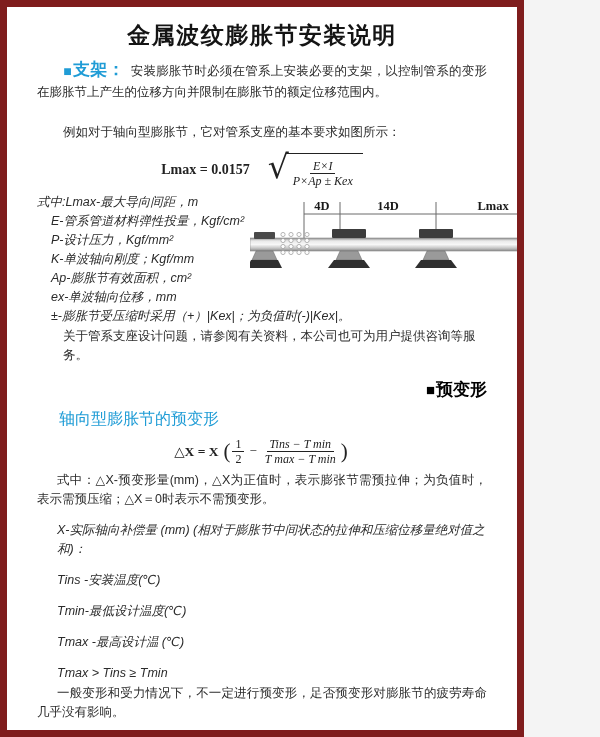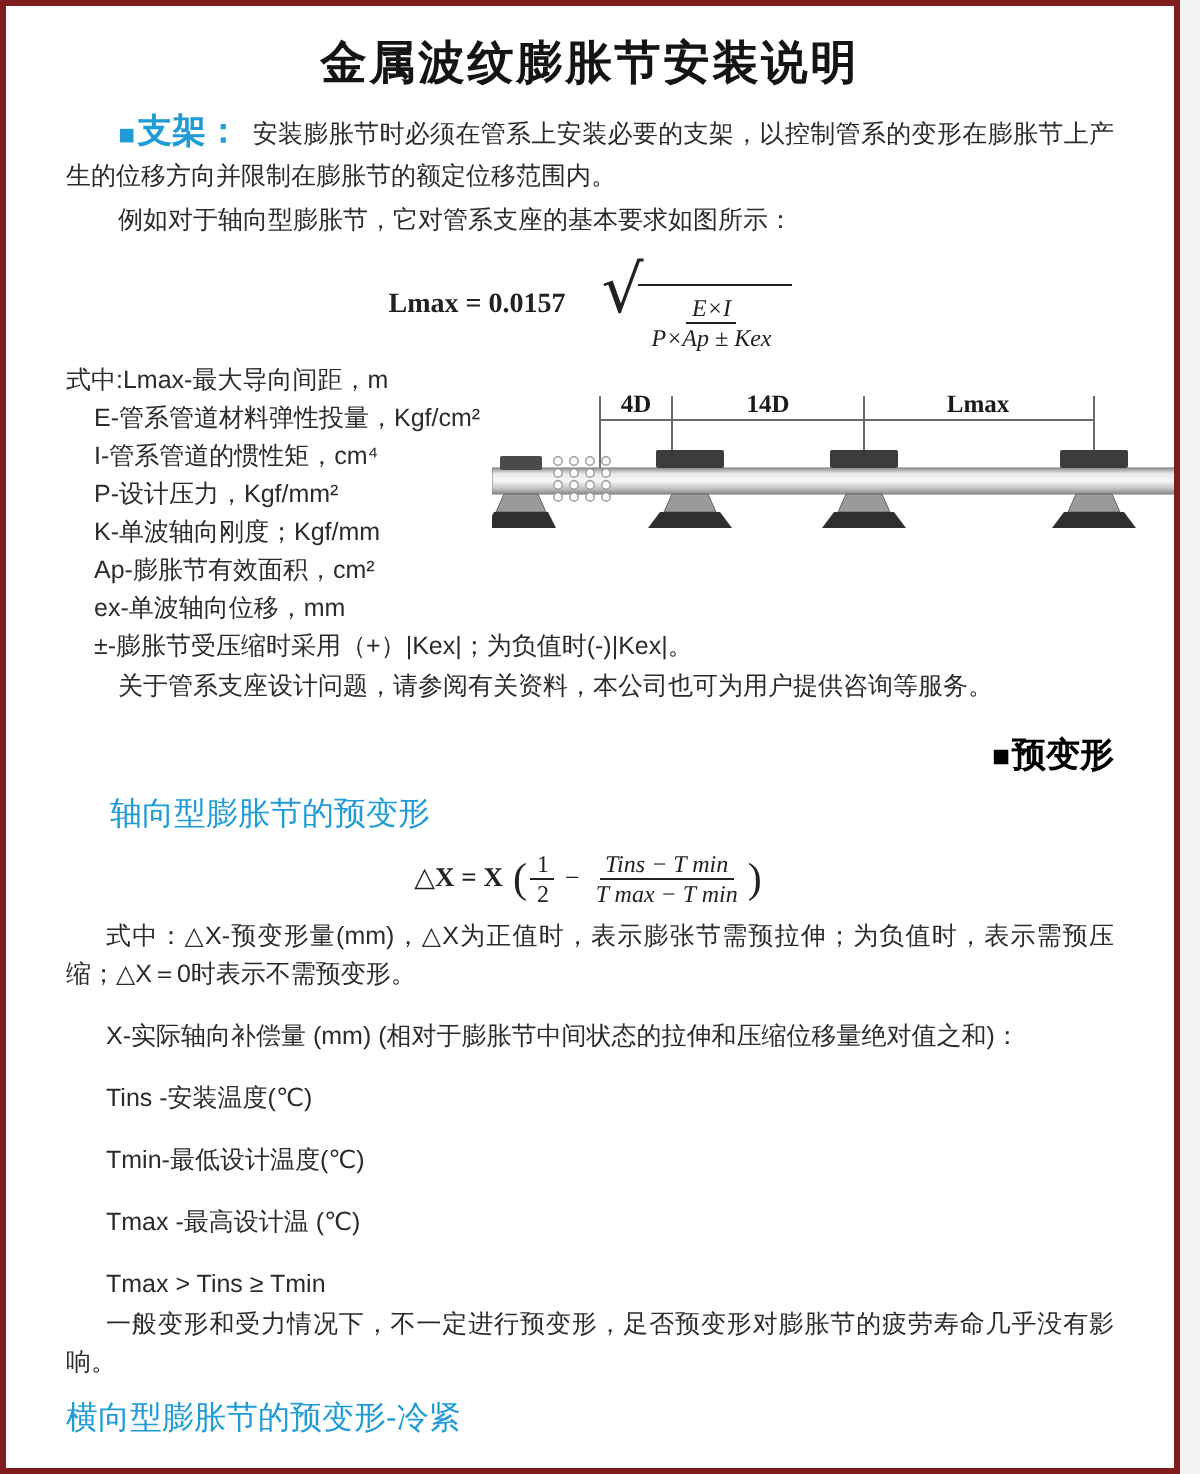--- a/index.html
+++ b/index.html
@@ -1,52 +1,52 @@
 <!DOCTYPE html>
 <html><head>
 <meta charset="utf-8">
 <style>
   html,body{margin:0;padding:0;background:#f4f4f4;}
   .page{
-    width:590px;height:737px;background:#ffffff;border:3px solid #7f1d1d;
+    width:524px;height:737px;background:#ffffff;border:7px solid #7f1d1d;
     position:relative;overflow:hidden;box-sizing:border-box;
     font-family:"Liberation Sans","DejaVu Sans",sans-serif;color:#2b2b2b;
   }
   .content{padding:0 30px;}
   h1.title{margin:13px 0 8px;text-align:center;font-size:23px;font-weight:bold;
     color:#141414;letter-spacing:1.5px;}
   .para{font-size:12.5px;line-height:21px;margin:0;text-align:justify;}
   .p-intro{text-indent:0;margin-top:2px;}
   .p-intro .lead-indent{display:inline-block;width:26px;}
   .sq{color:#1f9cd6;font-size:14px;margin-right:1px;vertical-align:-1px;}
   .sect-inline{color:#1f9cd6;font-size:17px;font-weight:bold;margin-right:6px;}
-  .p-example{text-indent:26px;margin-top:1px;}
+  .p-example{text-indent:26px;margin-top:19px;}
 
   
   .formula{display:flex;justify-content:center;align-items:center;
     font-family:"Liberation Serif","DejaVu Serif",serif;color:#222;}
   .f1{margin:9px 0 5px;}
   .f-lhs{font-weight:bold;font-size:14px;margin-right:18px;}
   .root{display:inline-flex;align-items:flex-start;}
   .rad{font-size:33px;line-height:30px;margin-right:-3px;font-family:"DejaVu Sans",sans-serif;color:#222;}
-  .under{border-top:1.5px solid #222;padding:2px 7px 0 4px;margin-top:12px;text-align:right;}
+  .under{border-top:1.5px solid #222;padding:2px 7px 0 4px;margin-top:1px;text-align:right;}
   .frac{display:inline-flex;flex-direction:column;align-items:center;
     font-size:12px;line-height:14px;}
   .frac .num{border-bottom:1px solid #222;padding:0 3px;}
   .frac .den{padding:0 3px;}
   .ital{font-style:italic;}
 
   .f2{margin:7px 0 5px;}
   .f2 .f-lhs2{font-weight:bold;font-size:13.5px;margin-right:3px;}
   .paren{font-size:21px;font-weight:normal;line-height:20px;margin:0 2px;}
   .fminus{margin:0 5px;font-size:13px;}
 
   
   .defs{margin-top:4px;}
-  .def{font-size:12.5px;line-height:19px;white-space:nowrap;}
+  .def{font-size:12.5px;line-height:19px;white-space:nowrap;font-style:italic;}
   .def.ind{padding-left:14px;}
   .p-note{padding-left:26px;font-size:12.5px;line-height:19px;margin-top:1px;}
 
   
   .h2{margin:7px 0 3px;font-size:17px;font-weight:bold;color:#000000;text-align:right;}
   .h2 .sq2{font-size:15px;margin-right:1px;vertical-align:0px;}
   .p-body2{text-indent:26px;line-height:21px;}
   .sub{color:#1f9cd6;font-size:16px;font-weight:normal;margin:8px 0 2px;}
   .sub.axial{padding-left:22px;}
   .p-where{text-indent:20px;line-height:19px;}
@@ -80,21 +80,20 @@
             <span class="num ital">E×I</span>
             <span class="den ital">P×Ap ± Kex</span>
           </span>
         </span>
       </span>
     </div>
 
     <div class="defs">
       <div class="def">式中:Lmax-最大导向间距，m</div>
       <div class="def ind">E-管系管道材料弹性投量，Kgf/cm²</div>
-      <div class="def ind">I-管系管道的惯性矩，cm⁴</div>
       <div class="def ind">P-设计压力，Kgf/mm²</div>
       <div class="def ind">K-单波轴向刚度；Kgf/mm</div>
       <div class="def ind">Ap-膨胀节有效面积，cm²</div>
       <div class="def ind">ex-单波轴向位移，mm</div>
       <div class="def ind">±-膨胀节受压缩时采用（+）|Kex|；为负值时(-)|Kex|。</div>
     </div>
 
     <p class="p-note">关于管系支座设计问题，请参阅有关资料，本公司也可为用户提供咨询等服务。</p>
 
     <div class="h2"><span class="sq2">■</span><span>预变形</span></div>

